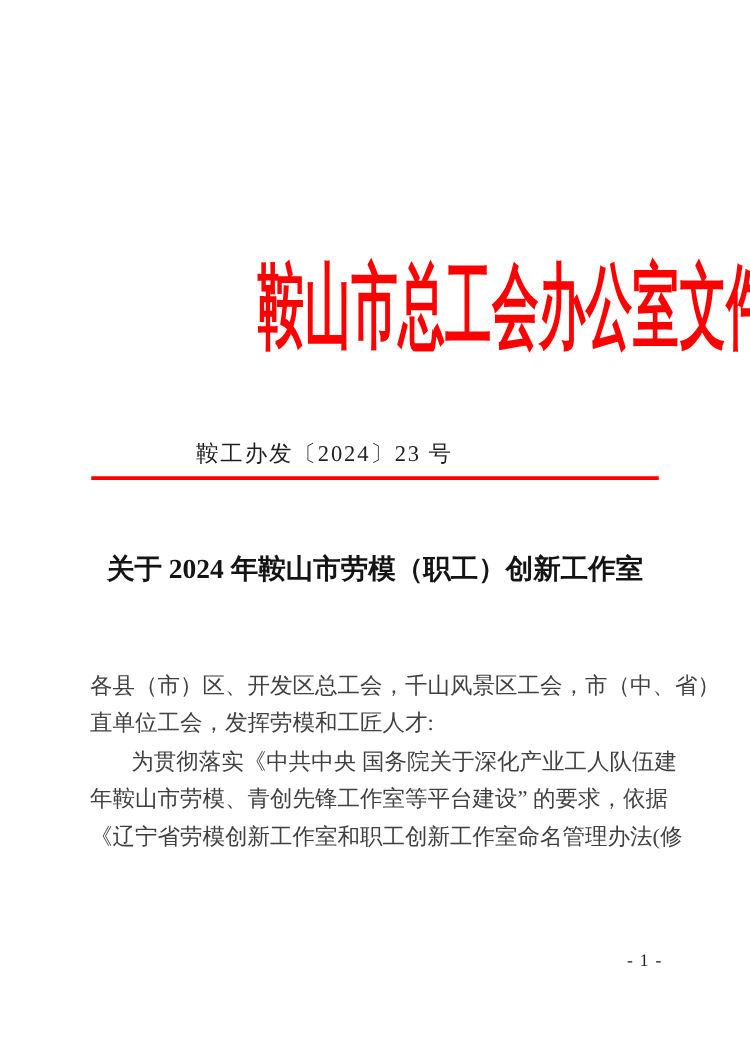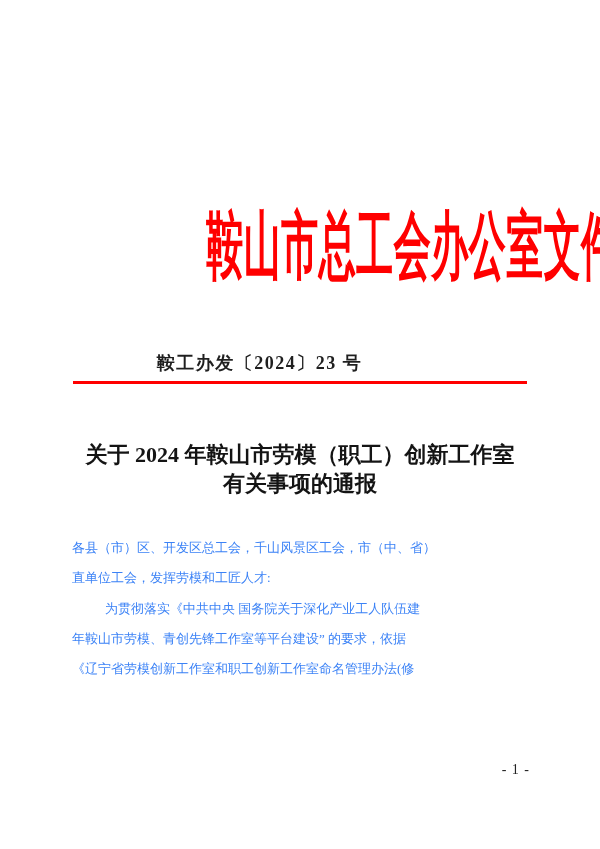--- a/index.html
+++ b/index.html
@@ -38,21 +38,20 @@
     position: absolute;
     top: 351px;
     left: 0;
     width: 519px;
     text-align: center;
     font-size: 18px;
     line-height: 24px;
     color: #1f1f1f;
     letter-spacing: 1.5px;
     white-space: nowrap;
-    font-weight: bold;
   }
   .red-rule {
     position: absolute;
     top: 381px;
     left: 73px;
     width: 454px;
     height: 3px;
     background: #ff0000;
   }
   .doc-title {
@@ -65,23 +64,23 @@
     line-height: 29px;
     font-weight: bold;
     color: #141414;
     white-space: nowrap;
   }
   .body-text {
     position: absolute;
     top: 533px;
     left: 72px;
     width: 458px;
-    font-size: 13px;
+    font-size: 18px;
     line-height: 30.3px;
-    color: #3b82f6;
+    color: #404040;
   }
   .body-line { white-space: nowrap; }
   .body-line.indent { text-indent: 33px; font-family: Liberation Serif, serif; }
   .page-number {
     position: absolute;
     top: 761px;
     right: 70px;
     font-size: 14px;
     line-height: 18px;
     color: #222222;
@@ -96,21 +95,20 @@
   <div class="red-header">
     <span class="hdr-scale">鞍山市总工会办公室文件</span>
   </div>
 
   <div class="doc-number">鞍工办发〔2024〕23 号</div>
 
   <div class="red-rule"></div>
 
   <div class="doc-title">
     <div>关于 2024 年鞍山市劳模（职工）创新工作室</div>
-    <div>有关事项的通报</div>
   </div>
 
   <div class="body-text">
     <div class="body-line">各县（市）区、开发区总工会，千山风景区工会，市（中、省）</div>
     <div class="body-line">直单位工会，发挥劳模和工匠人才:</div>
     <div class="body-line indent">为贯彻落实《中共中央 国务院关于深化产业工人队伍建</div>
     <div class="body-line">年鞍山市劳模、青创先锋工作室等平台建设” 的要求，依据</div>
     <div class="body-line">《辽宁省劳模创新工作室和职工创新工作室命名管理办法(修</div>
   </div>
 

